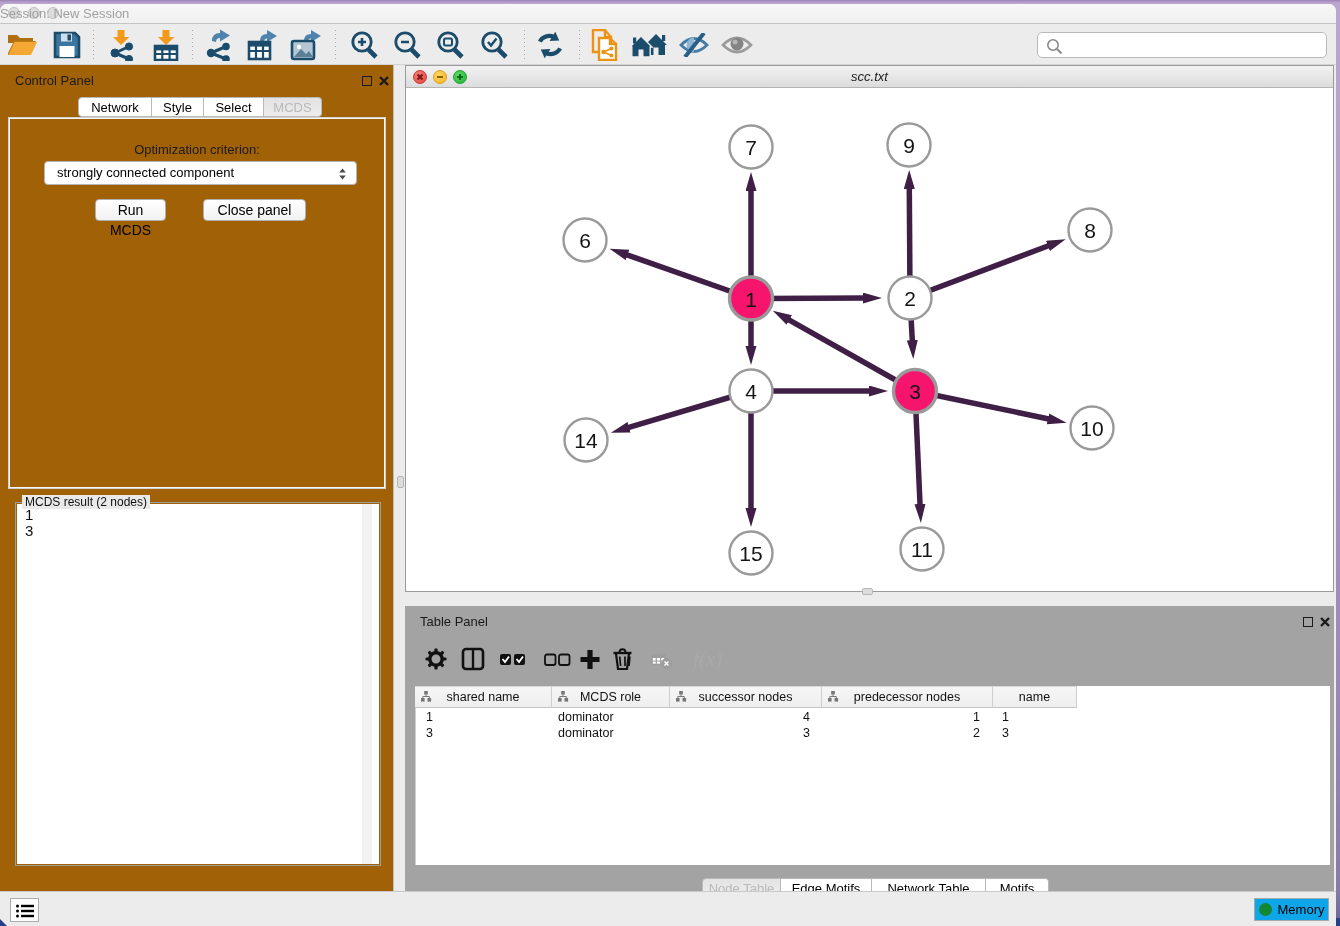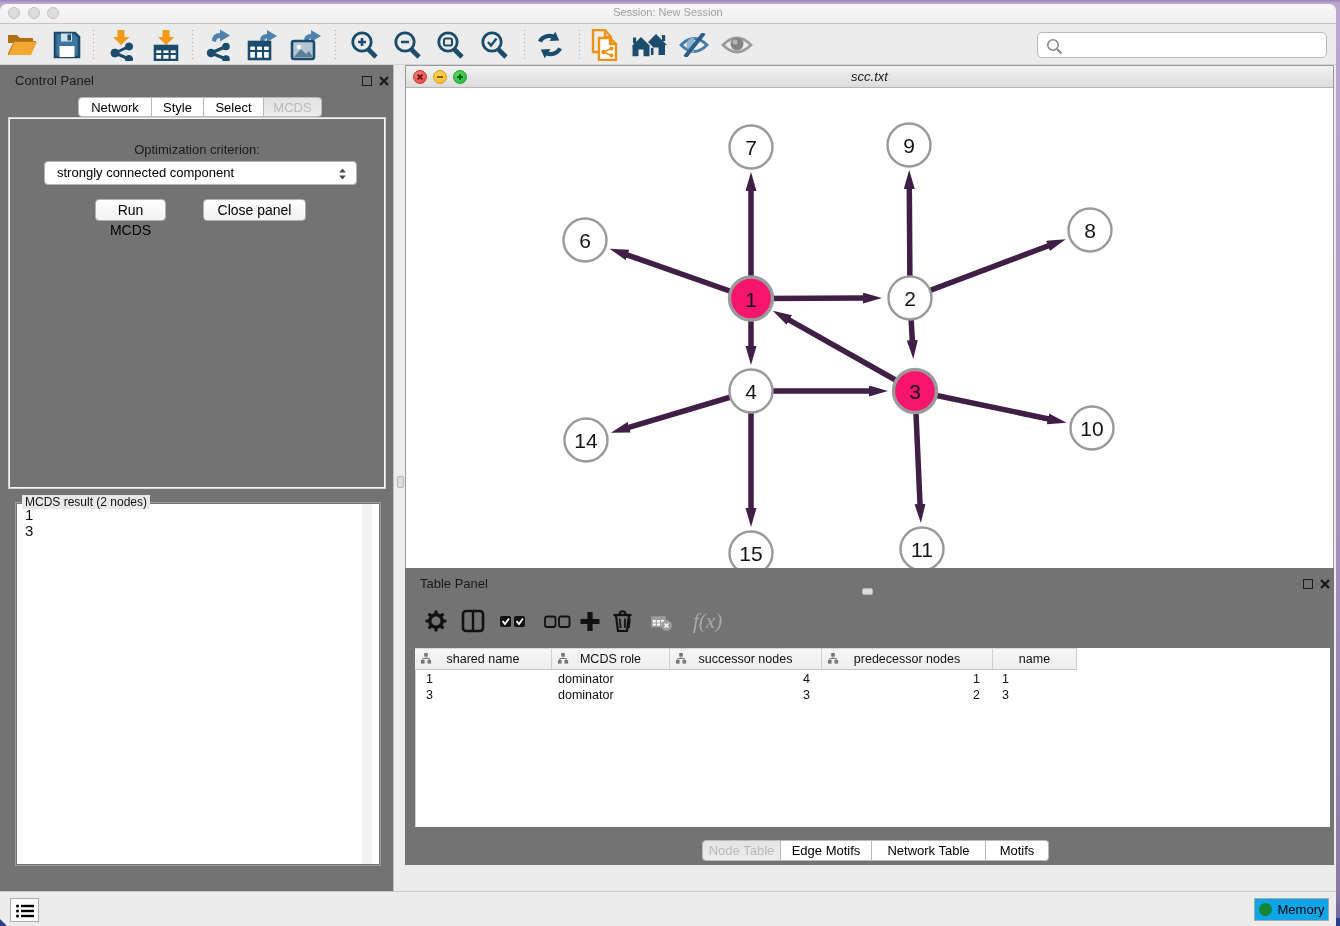--- a/index.html
+++ b/index.html
@@ -5,33 +5,33 @@
   * { margin:0; padding:0; box-sizing:border-box; }
   html,body { width:1340px; height:926px; overflow:hidden; }
   body { font-family:"Liberation Sans", sans-serif; position:relative;
          background:linear-gradient(180deg,#9d82b8 0px,#bca6d0 3px,#b49ac8 300px,#9c86b8 700px,#887aa6 890px,#6f689a 918px,#2d3f77 926px); }
   .app { position:absolute; left:0; top:4px; width:1336px; height:922px;
          background:#ececec; border-radius:7px 7px 0 0; overflow:hidden; }
   .titlebar { position:absolute; left:0; top:0; width:100%; height:20px;
               background:linear-gradient(#f7f7f7,#f0f0f0); border-bottom:1px solid #c4c4c4; }
   .tl { position:absolute; top:3px; width:12px; height:12px; border-radius:50%;
         background:#dcdcdc; border:1px solid #c3c3c3; }
-  .title-text { position:absolute; top:2px; left:0; width:100%; text-align:center;
-                font-size:11px; color:#a0a0a0; }
+  .title-text { position:absolute; top:2px; left:0; width:100%; text-align:left;
+                font-size:13px; color:#a0a0a0; }
   .toolbar { position:absolute; left:0; top:21px; width:100%; height:40px;
              background:#ececec; border-bottom:1px solid #d4d4d4; }
   .tbi { position:absolute; top:0; height:40px; display:flex; align-items:center; justify-content:center; }
   .tbsep { position:absolute; top:5px; height:30px; width:1px;
            background-image:linear-gradient(#aaa 30%, rgba(0,0,0,0) 0%);
            background-size:1px 4px; }
   .searchbox { position:absolute; left:1037px; top:7px; width:290px; height:26px;
                background:#fff; border:1px solid #b9b9b9; border-radius:5px; }
   
   .cpanel { position:absolute; left:0; top:61px; width:394px; height:826px;
-            background:#737373; border-right:1px solid #bfbfbf; }
+            background:#a16207; border-right:1px solid #bfbfbf; }
   .panel-head { position:absolute; left:15px; top:8px; font-size:13px; color:#1a1a1a; }
   .tabs { position:absolute; top:32px; font-size:13px; display:flex; }
   .tab { background:#fff; border:1px solid #b9b9b9; border-left:none; height:20px;
          display:flex; align-items:center; justify-content:center; color:#000; }
   .tab.first { border-left:1px solid #b9b9b9; border-radius:4px 0 0 4px; }
   .tab.sel { background:linear-gradient(#e2e2e2,#ececec); color:#b9b9b9; border-radius:0 4px 4px 0; }
   .etched { position:absolute; border:1px solid #d2d2d2; box-shadow:inset 0 0 0 1px #f6f6f6; }
   .optlabel { position:absolute; left:0; top:77px; width:394px; text-align:center; font-size:13px; color:#1a1a1a;}
   .combo { position:absolute; left:44px; top:96px; width:313px; height:24px; background:#fff;
            border:1px solid #b5b5b5; border-radius:4px; font-size:13px; color:#000;
@@ -48,21 +48,21 @@
                    background:#f2f2f2; }
   .mcdsbox .txt { position:absolute; left:8px; top:3px; font-size:15px; color:#111; line-height:16px; }
   
   .netwin { position:absolute; left:405px; top:61px; width:929px; height:527px;
             border:1px solid #9a9a9a; background:#fff; }
   .nettitle { position:absolute; left:0; top:0; width:100%; height:22px;
               background:linear-gradient(#f2f2f2,#dcdcdc); border-bottom:1px solid #b4b4b4;font-style:italic; }
   .nettitle .t { position:absolute; width:100%; text-align:center; top:3px; font-size:13px; color:#1a1a1a; }
   .ball { position:absolute; top:4px; width:14px; height:14px; border-radius:50%; }
   
-  .tpanel { position:absolute; left:405px; top:564px; width:929px; height:297px; background:#737373; }
+  .tpanel { position:absolute; left:405px; top:602px; width:929px; height:297px; background:#a3a3a3; }
   .thead-row { position:absolute; left:12px; top:80px; height:22px; font-size:12.5px; color:#111; }
   .hcell { position:absolute; top:0; height:22px; background:linear-gradient(#f6f6f6,#eeeeee);
            border-right:1px solid #cfcfcf; border-top:1px solid #d8d8d8; border-bottom:1px solid #c6c6c6;
            text-align:center; line-height:21px; }
   .trow { position:absolute; font-size:12.5px; color:#111; height:17px; line-height:17px; }
   .tablebg { position:absolute; left:10px; top:80px; width:915px; height:179px; background:#fff;
              border-left:1px solid #cfcfcf; }
   .ftabs { position:absolute; top:272px; left:297px; display:flex; font-size:13px; }
   .ftab { background:#fff; border:1px solid #b9b9b9; border-left:none; height:21px; white-space:nowrap;
           display:flex; align-items:center; justify-content:center; color:#000; }

